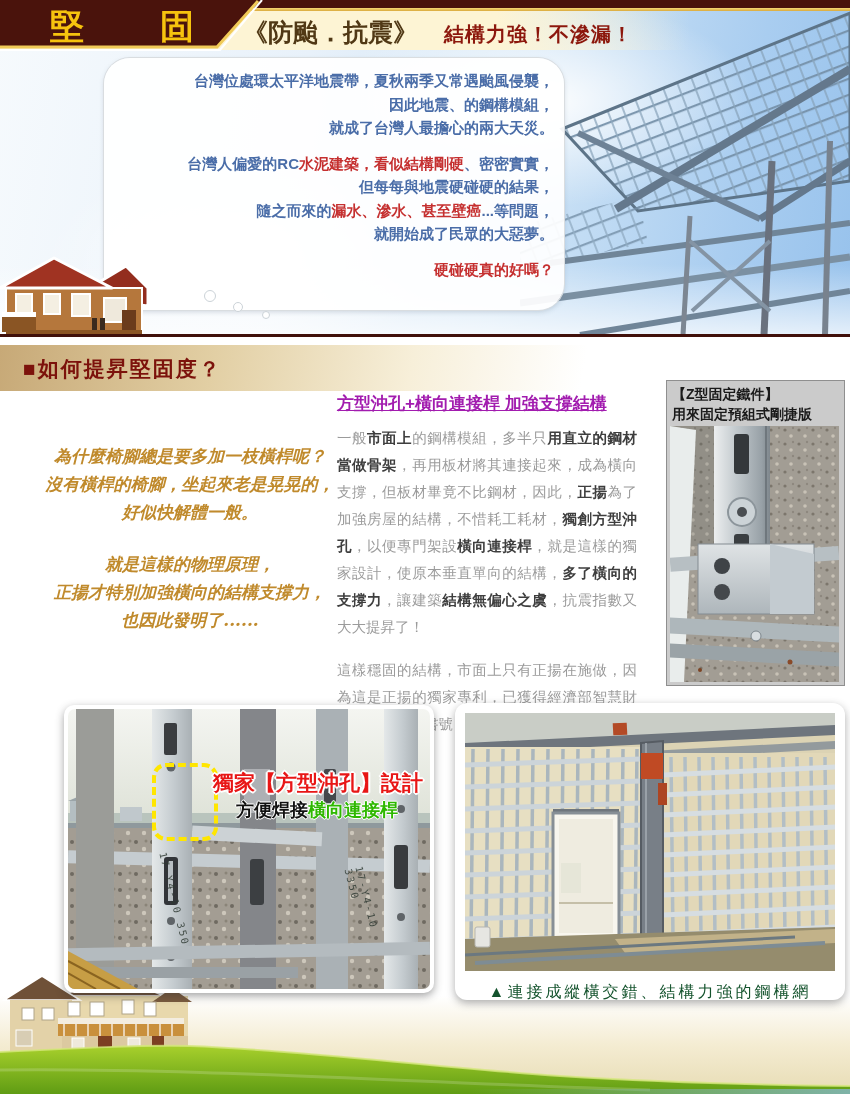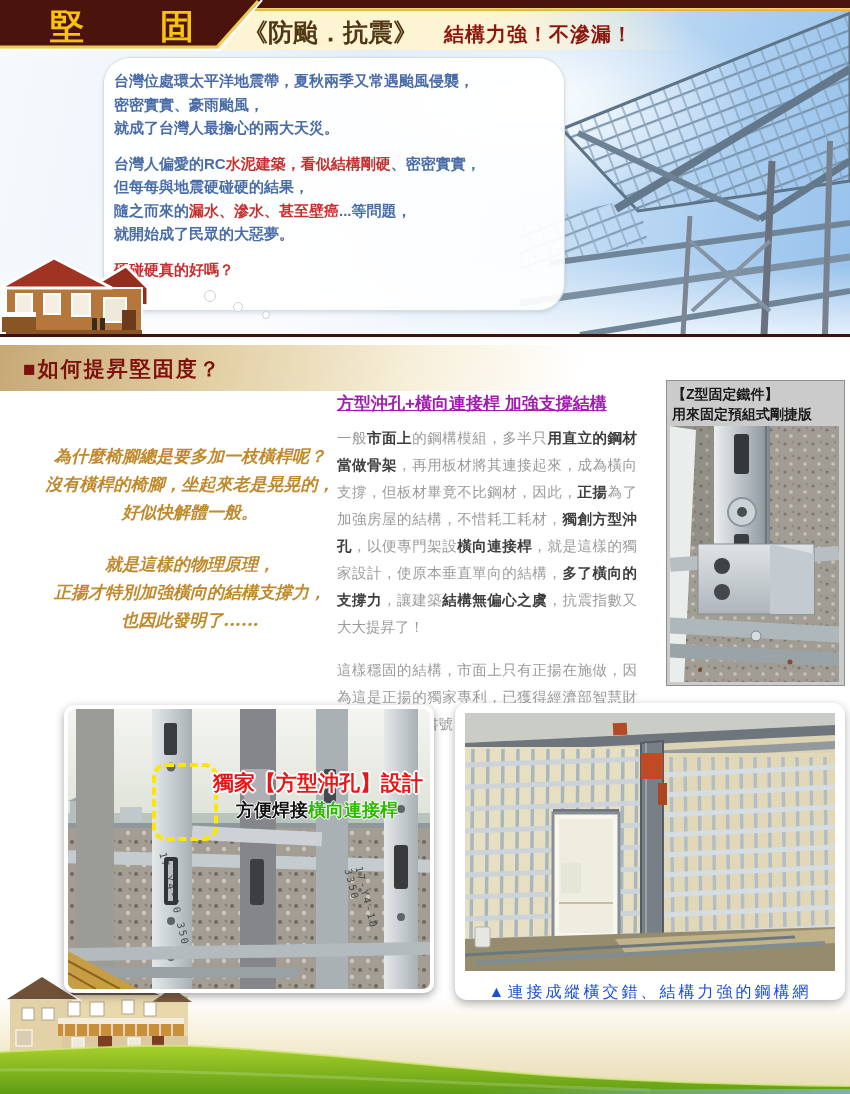--- a/index.html
+++ b/index.html
@@ -23,21 +23,21 @@
       radial-gradient(ellipse 280px 150px at 28% 78%,rgba(255,255,255,.8),rgba(255,255,255,0) 70%),
       linear-gradient(100deg,#f6fafd 0%,#e8f1fa 35%,#cfe4f6 60%,#a9cdf0 85%,#97c2ec 100%);}
   .hero-steel{position:absolute;right:0;top:0;width:330px;height:324px;}
   .cream-band{position:absolute;left:0;top:0;width:690px;height:39px;
       background:linear-gradient(to right,#fdf4d4 0%,#fdf4d4 72%,rgba(253,244,212,0) 100%);}
   .bubble{position:absolute;left:104px;top:47px;width:460px;height:252px;border-radius:26px;
       background:rgba(255,255,255,.93);
       box-shadow:0 0 0 1px #d9dde0,0 2px 5px rgba(110,130,150,.3);}
   .bubble-dot{position:absolute;background:rgba(255,255,255,.95);border:1px solid #ccd3d8;border-radius:50%;}
   .hero-text{position:absolute;left:114px;top:58px;width:440px;}
-  .hero-text .tline{line-height:23.5px;font-size:15px;font-weight:bold;color:#4a6da8;text-align:left;}
+  .hero-text .tline{line-height:23.5px;font-size:15px;font-weight:bold;color:#4a6da8;text-align:right;}
   .hero-text .gap{height:12px;}
   .hero-text .red{color:#c53030;}
   .red-house{position:absolute;left:0;top:243px;width:148px;height:84px;}
   
   .divider{position:absolute;left:0;top:334px;width:850px;height:3px;background:#40100a;}
   .section-band{position:absolute;left:0;top:345px;width:850px;height:46px;
       background:linear-gradient(100deg,#c7a977 0%,#e2cfa4 25%,#f7efd9 48%,#ffffff 68%);padding-left:7px;}
   .section-heading{margin:0;padding:10px 0 0 16px;font-size:21px;font-weight:bold;color:#7c120b;letter-spacing:2px;}
   
   .left-note{position:absolute;left:28px;top:442px;width:324px;text-align:center;
@@ -64,21 +64,21 @@
       font-size:21px;font-weight:bold;color:#e81616;white-space:nowrap;
       text-shadow:-2px 0 #fff,2px 0 #fff,0 -2px #fff,0 2px #fff,-1px -1px #fff,1px 1px #fff,-1px 1px #fff,1px -1px #fff;}
   .ov2{position:absolute;left:150px;top:93px;width:206px;text-align:center;
       font-size:18px;font-weight:bold;color:#111;white-space:nowrap;
       text-shadow:-1px 0 #fff,1px 0 #fff,0 -1px #fff,0 1px #fff;}
   .ov2 .green{color:#2eb800;}
   .mark{position:absolute;font-size:10px;color:#2f3a33;font-family:"DejaVu Sans Mono",monospace;
       transform-origin:0 0;transform:rotate(76deg);letter-spacing:2px;opacity:.85;}
   .card-right{position:absolute;left:455px;top:703px;width:390px;height:297px;background:#fff;
       border-radius:12px;box-shadow:0 3px 8px rgba(50,50,50,.4);padding:10px 10px 0;box-sizing:border-box;}
-  .card-right .caption{margin-top:7px;text-align:center;font-size:16px;color:#1d4ed8;letter-spacing:3px;}
+  .card-right .caption{margin-top:7px;text-align:center;font-size:16px;color:#14532d;letter-spacing:3px;}
   
   .bottom-grad{position:absolute;left:0;top:996px;width:850px;height:98px;
       background:linear-gradient(to bottom,#ffffff 0%,#f4ecd2 50%,#e7dcb4 100%);}
   .house2{position:absolute;left:2px;top:966px;width:190px;height:102px;}
   .grass{position:absolute;left:0;top:1030px;width:850px;height:64px;}
   .teal-edge{position:absolute;left:470px;top:1089px;width:380px;height:5px;
       background:linear-gradient(to right,rgba(110,170,160,0),#7fb3a8);}
 </style>
 </head>
 <body>
@@ -109,21 +109,21 @@
       <line x1="250" y1="230" x2="172" y2="300" stroke="#8494a4" stroke-width="4"></line>
     </svg>
     <div class="cream-band"></div>
 
     <div class="bubble"></div>
     <div class="bubble-dot" style="left:204px;top:279px;width:10px;height:10px;"></div>
     <div class="bubble-dot" style="left:233px;top:291px;width:8px;height:8px;"></div>
     <div class="bubble-dot" style="left:262px;top:300px;width:6px;height:6px;"></div>
     <div class="hero-text">
         <div class="tline"><span>台灣位處環太平洋地震帶，夏秋兩季又常遇颱風侵襲，</span></div>
-        <div class="tline"><span>密密實實、豪雨颱風，</span></div>
+        <div class="tline"><span>因此地震、的鋼構模組，</span></div>
         <div class="tline"><span>就成了台灣人最擔心的兩大天災。</span></div>
         <div class="tline gap"><span></span></div>
         <div class="tline"><span>台灣人偏愛的RC</span><span class="red">水泥建築，看似結構剛硬</span><span>、密密實實，</span></div>
         <div class="tline"><span>但每每與地震硬碰硬的結果，</span></div>
         <div class="tline"><span>隨之而來的</span><span class="red">漏水、滲水、甚至壁癌</span><span>...等問題，</span></div>
         <div class="tline"><span>就開始成了民眾的大惡夢。</span></div>
         <div class="tline gap"><span></span></div>
         <div class="tline"><span class="red">硬碰硬真的好嗎？</span></div>
       </div>
 

